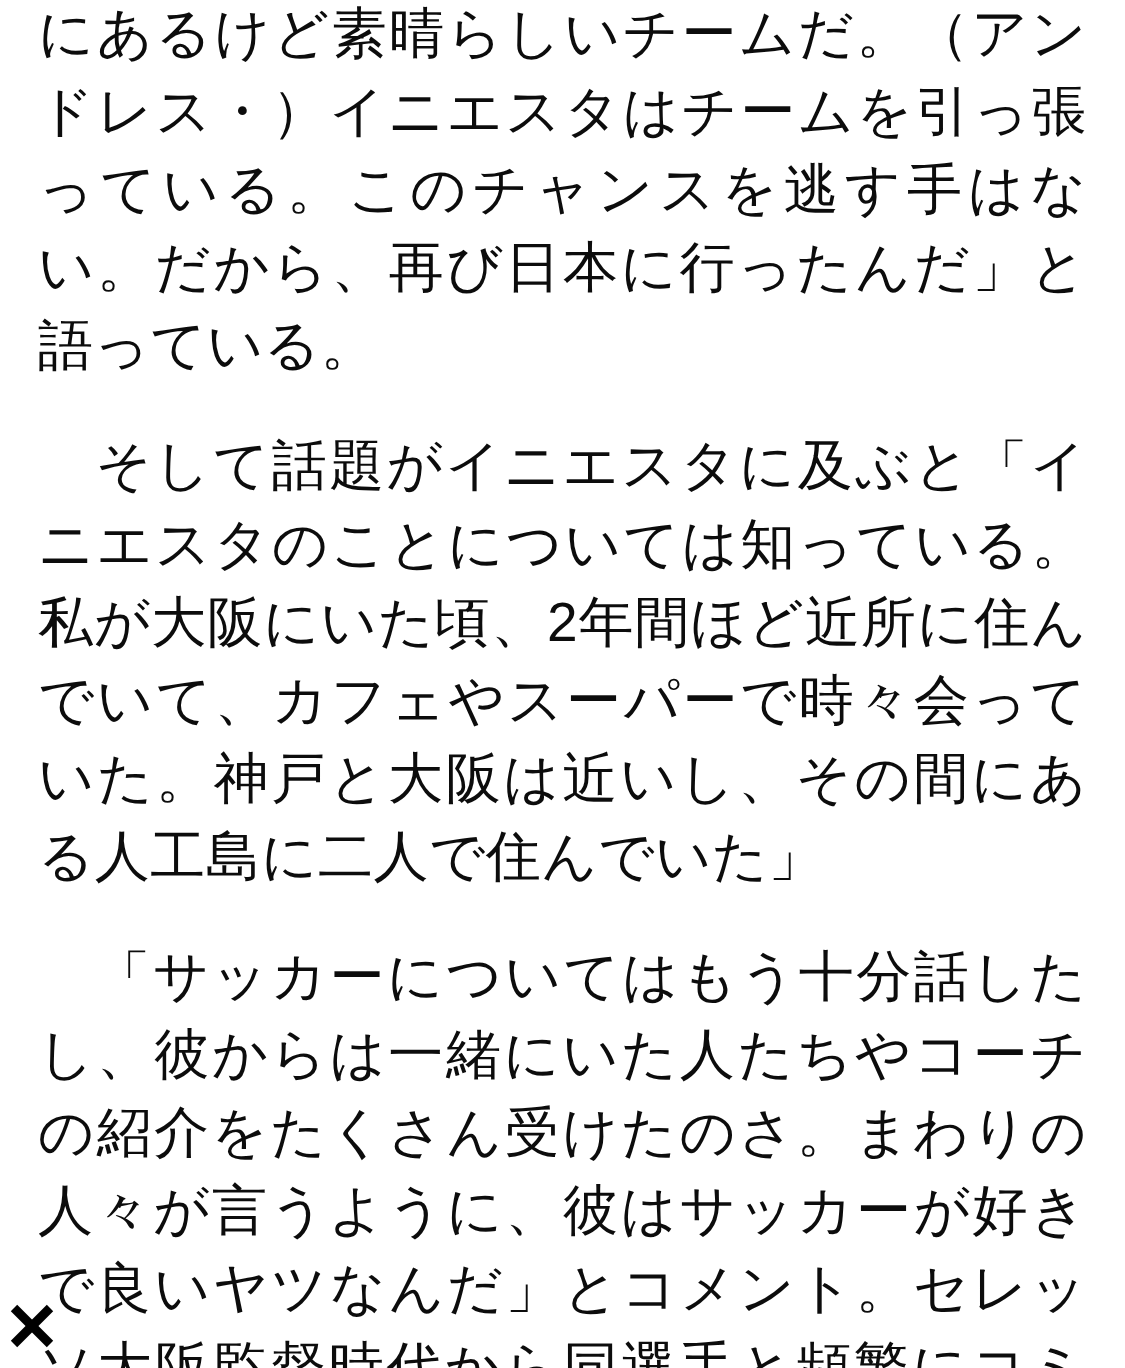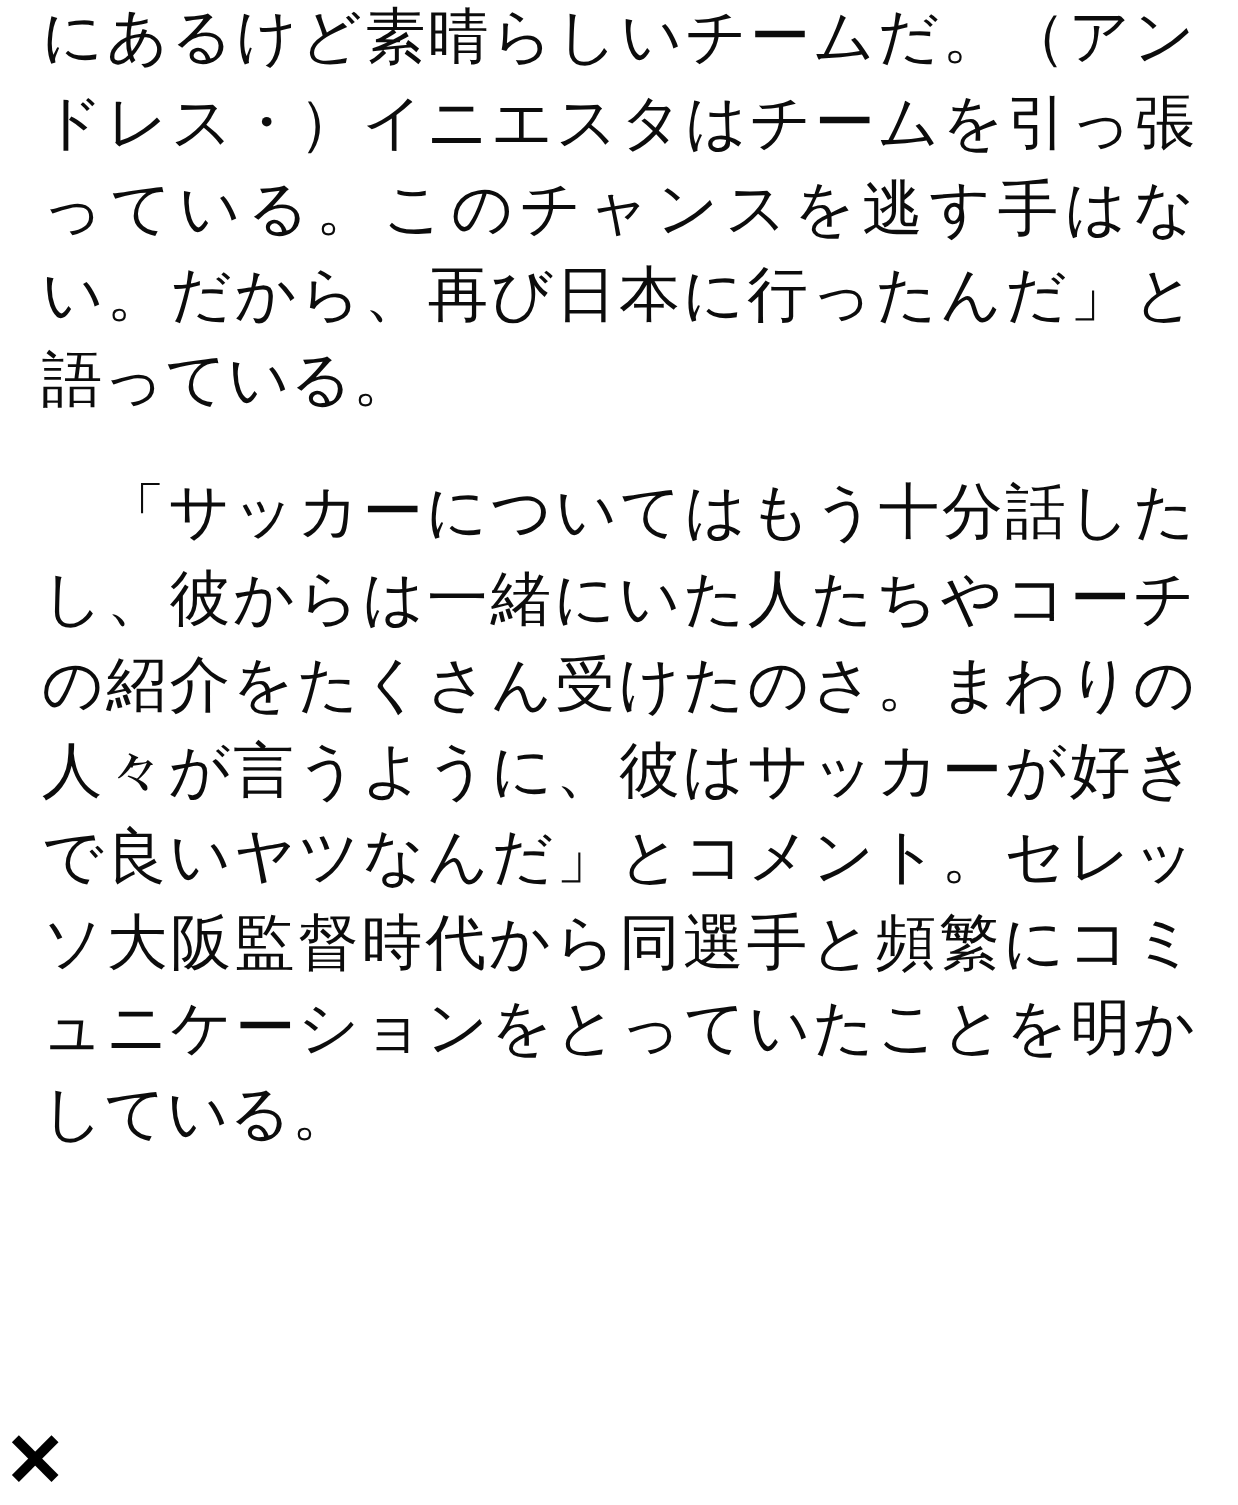--- a/index.html
+++ b/index.html
@@ -49,20 +49,21 @@
   }
   .close-badge svg {
     display: block;
   }
 </style>
 </head>
 <body>
 
 <div class="article">
   <p class="para first">にあるけど素晴らしいチームだ。（アンドレス・）イニエスタはチームを引っ張っている。このチャンスを逃す手はない。だから、再び日本に行ったんだ」と語っている。</p>
+  <p class="para">　そして話題がイニエスタに及ぶと「イニエスタのことについては知っている。私が大阪にいた頃、2年間ほど近所に住んでいて、カフェやスーパーで時々会っていた。神戸と大阪は近いし、その間にある人工島に二人で住んでいた」</p>
   <p class="para">　「サッカーについてはもう十分話したし、彼からは一緒にいた人たちやコーチの紹介をたくさん受けたのさ。まわりの人々が言うように、彼はサッカーが好きで良いヤツなんだ」とコメント。セレッソ大阪監督時代から同選手と頻繁にコミュニケーションをとっていたことを明かしている。</p>
 </div>
 
 <div class="close-badge">
   <span>
     <svg width="50" height="50" viewBox="0 0 50 50" aria-hidden="true">
       <line x1="7" y1="7" x2="43" y2="43" stroke="#000000" stroke-width="9" stroke-linecap="butt"></line>
       <line x1="43" y1="7" x2="7" y2="43" stroke="#000000" stroke-width="9" stroke-linecap="butt"></line>
     </svg>
   </span>

